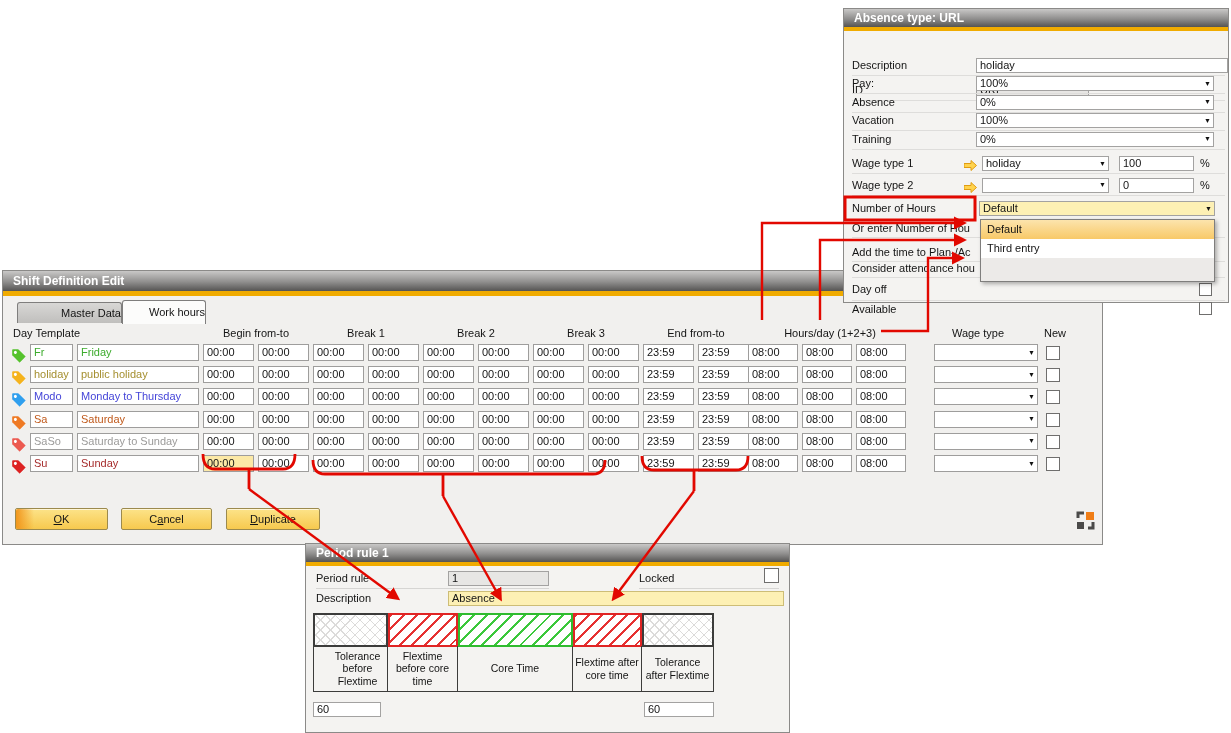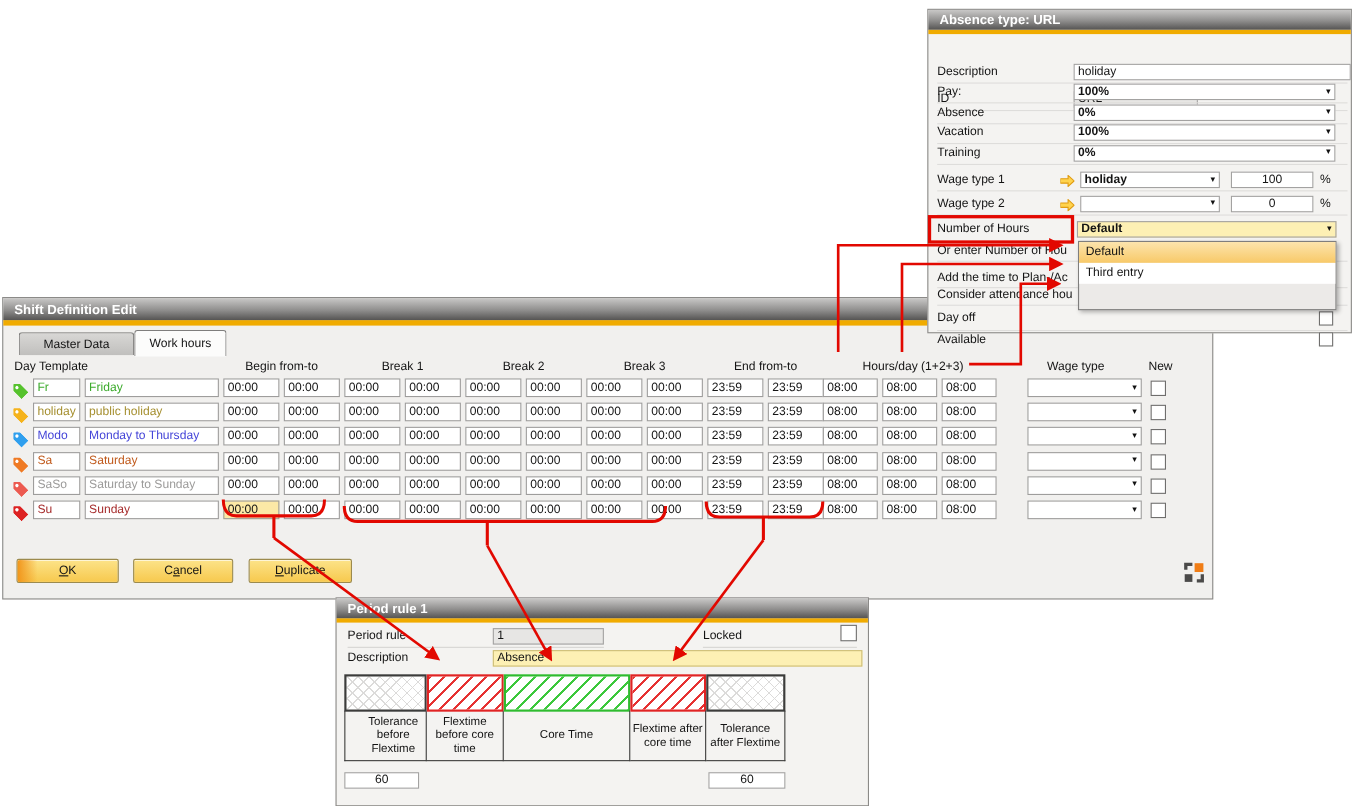--- a/index.html
+++ b/index.html
@@ -6,22 +6,22 @@
   #stage{position:relative;width:1231px;height:733px;background:#fff;overflow:hidden;
          font-family:"Liberation Sans",sans-serif;color:#141414;}
   .win{position:absolute;border:1px solid #8b8a88;box-sizing:border-box;background:#f1f0ee;}
   .tbar{position:relative;background:linear-gradient(180deg,#c9c8c7 0%,#8f8e8d 55%,#555453 100%);
         color:#fff;font-size:12px;font-weight:600;padding-left:10px;box-sizing:border-box;}
   .obar{background:#f0ab00;}
   .fld{position:absolute;height:15px;background:#fff;border:1px solid #a3a2a1;font-size:11px;
        line-height:13px;padding:0 3px;box-sizing:border-box;color:#141414;overflow:hidden;white-space:nowrap;}
   .fld.dis{background:#e7e6e4;}
   .fld.ylw{background:#fdf0b4;}
-  .fld.rt{text-align:center;}
-  .combo{padding-right:0;font-weight:bold;}
+  .fld.rt{text-align:left;}
+  .combo{padding-right:0;}
   .arr{position:absolute;right:2px;top:50%;transform:translateY(-52%);font-size:7px;color:#111;}
   .arr::after{content:"▼";}
   .cb{position:absolute;width:13px;height:13px;background:#fff;border:1px solid #6f6e6d;box-sizing:border-box;}
 
   
   #absence{left:843px;top:8px;width:386px;height:295px;background:#f4f3f1;z-index:30;}
   #absence .tbar{height:18px;line-height:18px;}
   #absence .obar{height:4px;}
   .ab-row{position:absolute;left:8px;right:3px;height:17px;border-bottom:1px solid #dedddb;}
   .ab-row .ab-label{position:absolute;left:0;top:1px;font-size:11px;}
@@ -31,21 +31,21 @@
   .dd-item{height:19px;line-height:19px;font-size:11px;padding-left:6px;background:#fff;}
   .dd-item.sel{background:linear-gradient(180deg,#fce4ad,#f8c968);}
   .clip-row{position:absolute;left:8px;right:3px;height:15px;font-size:11px;border-bottom:1px solid #dedddb;z-index:1;}
   .warrow{position:absolute;top:1px;}
 
   
   #shift{left:2px;top:270px;width:1101px;height:275px;z-index:10;}
   #shift .tbar{height:20px;line-height:20px;}
   #shift .obar{height:5px;}
   .tab{position:absolute;border:1px solid #7f7e7d;border-bottom:none;border-radius:3px 3px 0 0;
-       font-size:11px;text-align:center;box-sizing:border-box;}
+       font-size:11px;text-align:right;box-sizing:border-box;}
   .tab.inactive{left:14px;width:105px;top:31px;height:21px;line-height:20px;
        background:linear-gradient(180deg,#d8d7d5,#c0bfbd);}
   .tab.active{left:119px;width:84px;top:29px;height:24px;line-height:22px;background:#fcfcfb;z-index:2;}
   .chdr{position:absolute;top:56px;font-size:11px;white-space:nowrap;}
   .chdr.c{transform:translateX(-50%);}
   .srow{position:absolute;left:0;width:1101px;height:22px;}
   .tc{position:absolute;top:0;width:51px;height:17px;background:#fff;border:1px solid #9e9d9c;
       font-size:11px;line-height:15px;padding-left:3px;box-sizing:border-box;overflow:hidden;white-space:nowrap;}
   .tc.hl{background:#fce9a6;}
   .tagwrap{position:absolute;left:6px;top:2px;width:17px;height:17px;}

